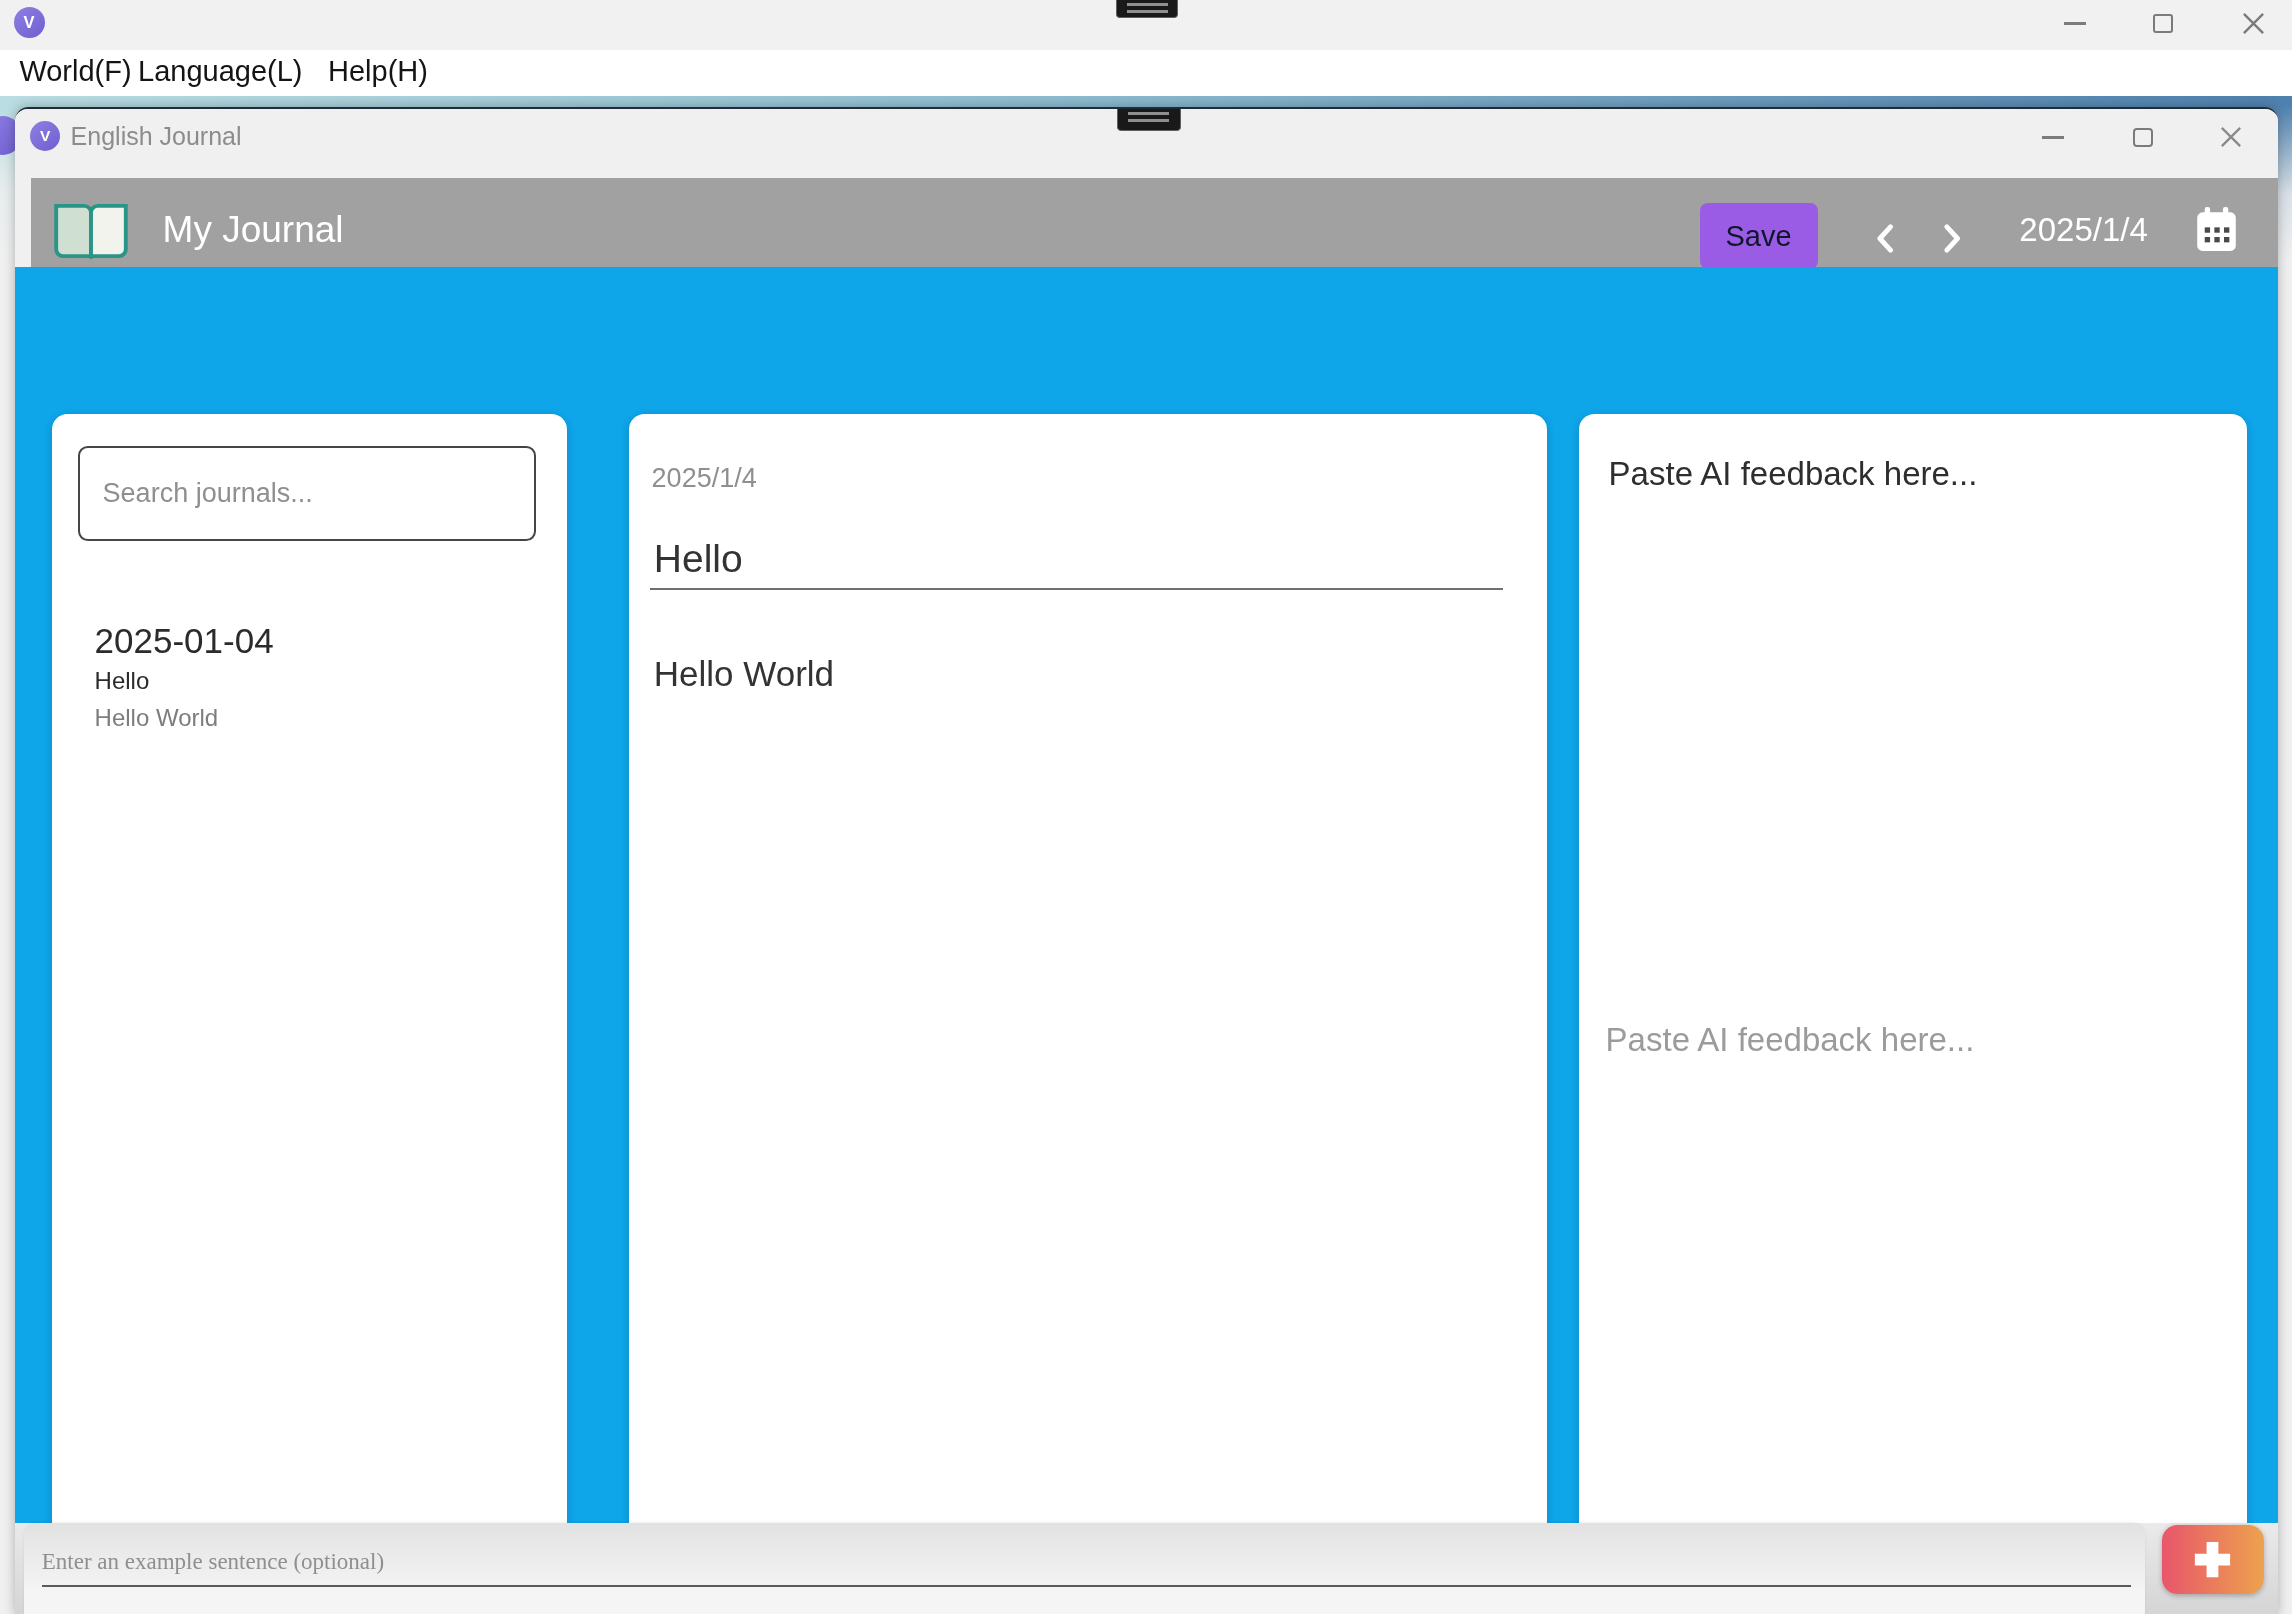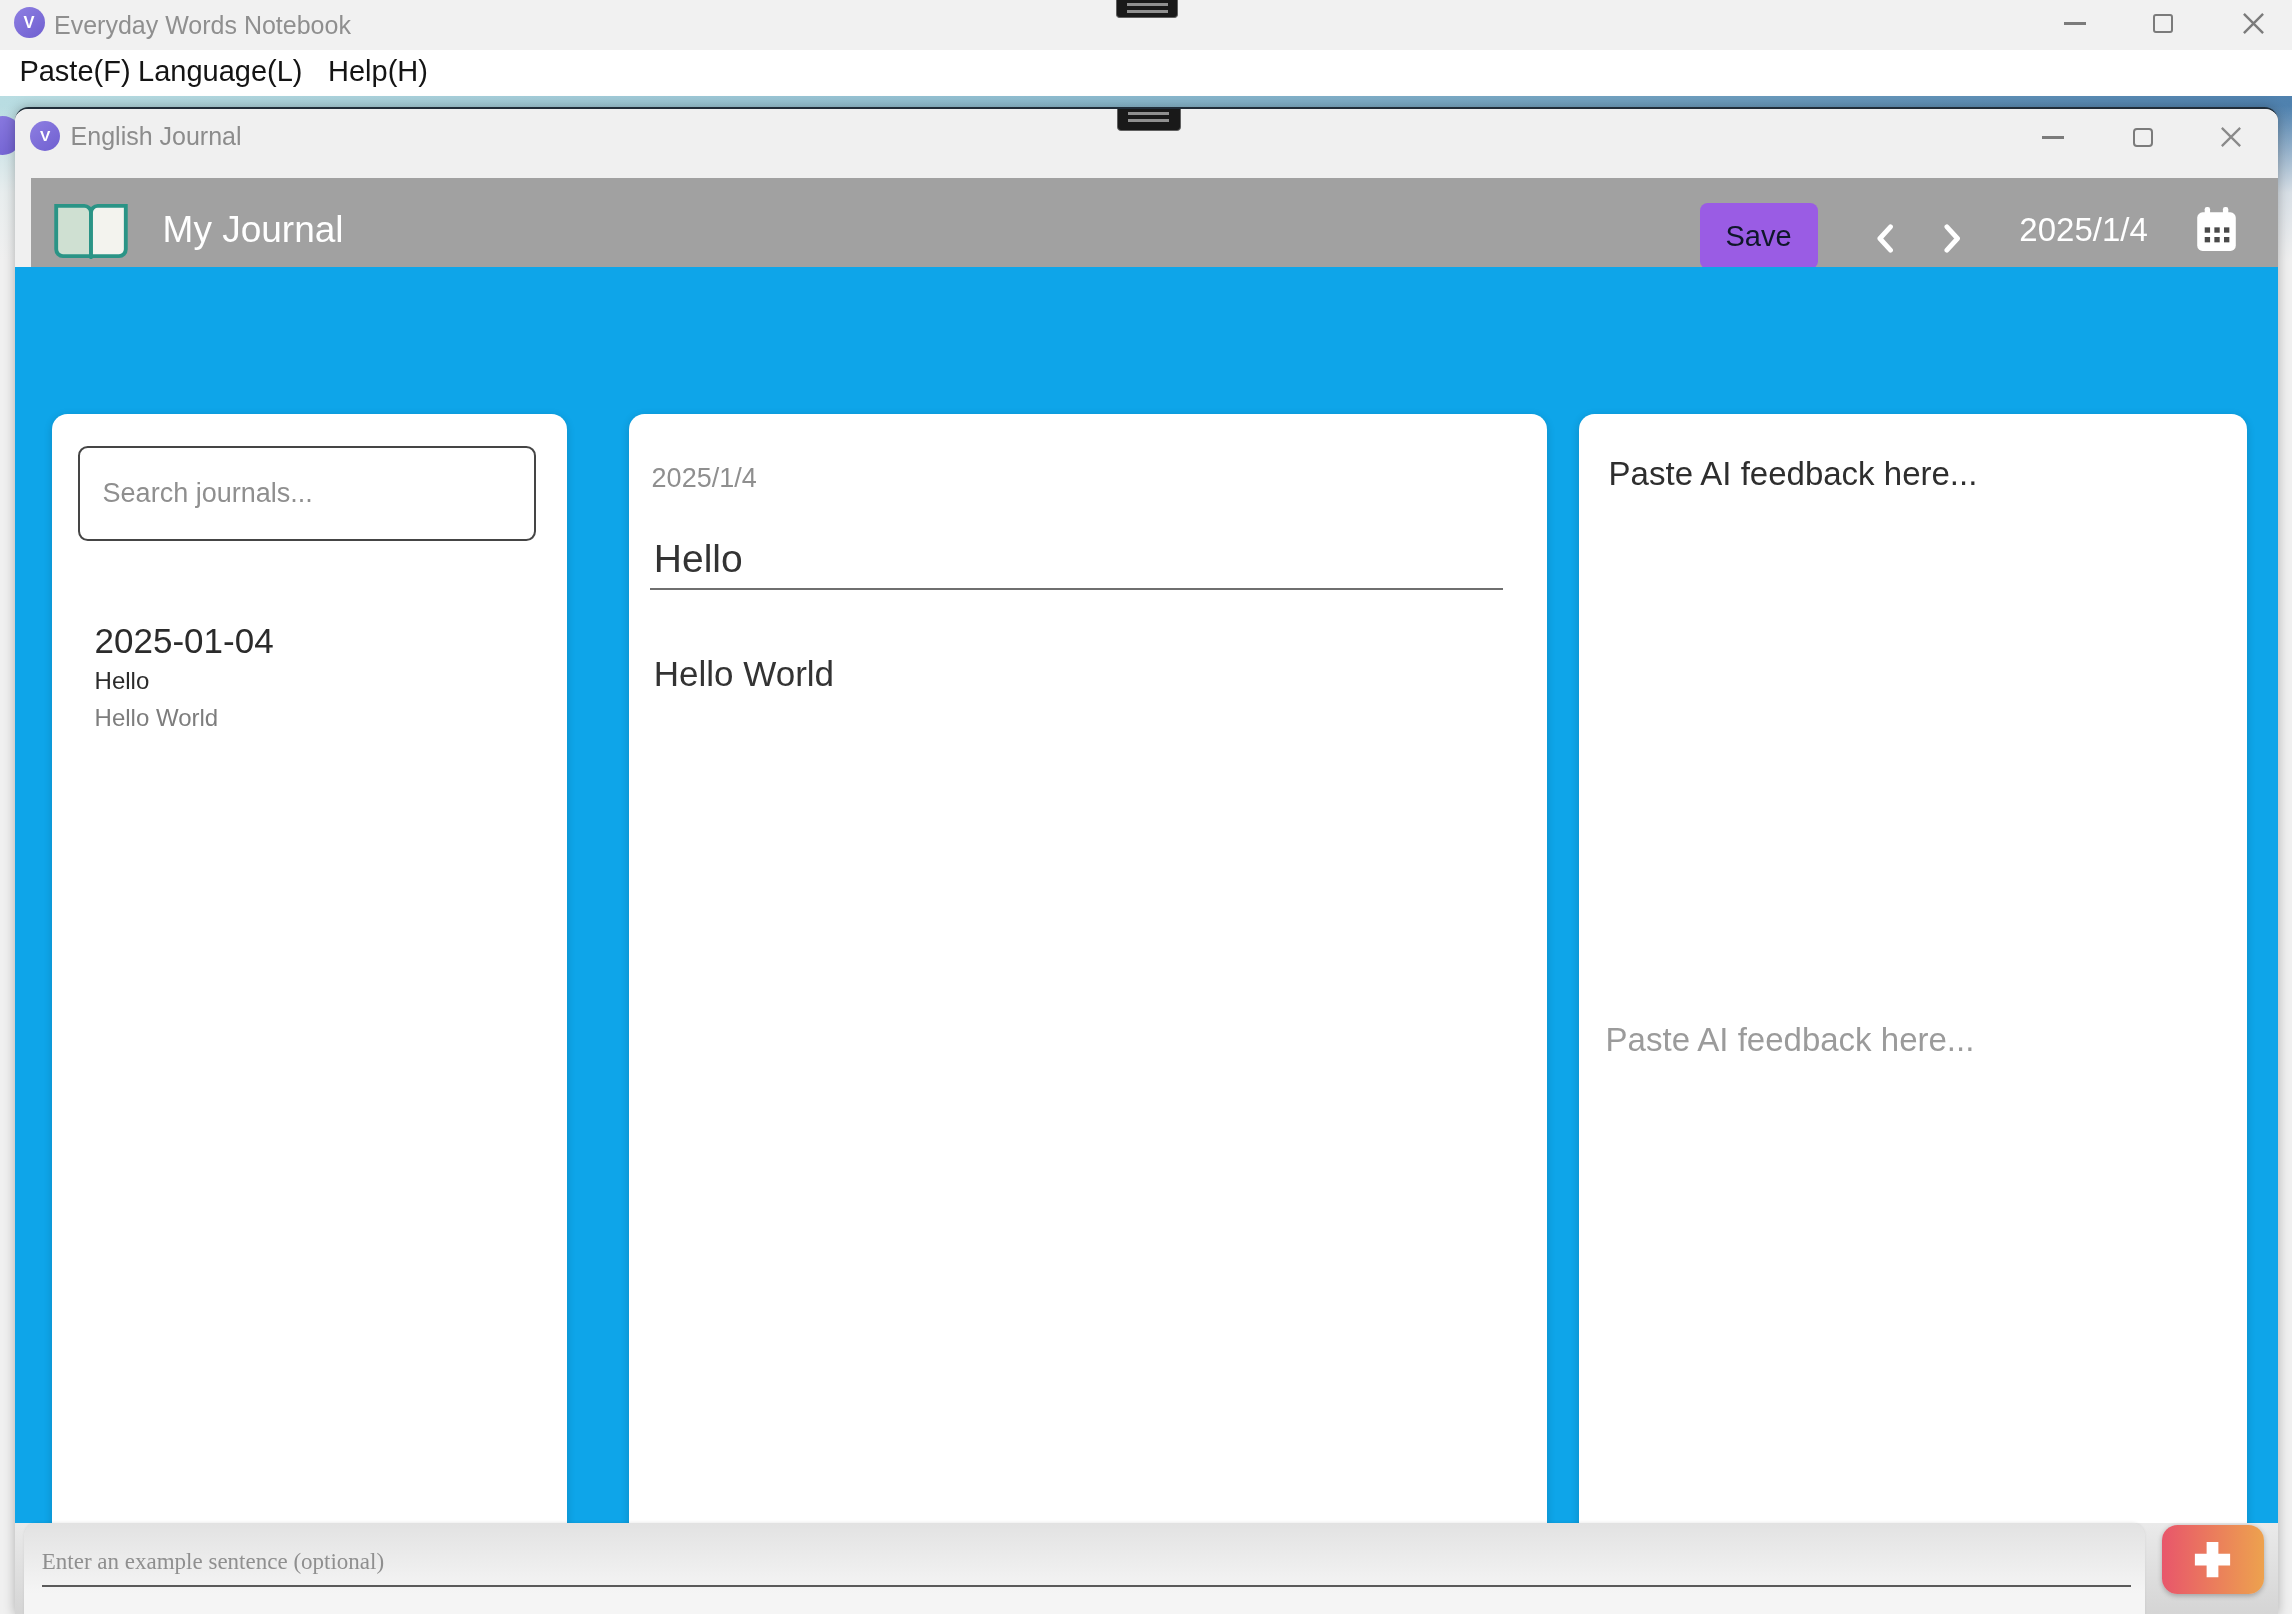--- a/index.html
+++ b/index.html
@@ -99,40 +99,39 @@
       background:linear-gradient(90deg,#e8566b,#eda24e); box-shadow:0 1.9px 5.8px rgba(0,0,0,.25); cursor:pointer;
       display:flex; align-items:center; justify-content:center; }
 </style>
 </head>
 <body>
 
 <div id="root">
 
   <div class="outer-titlebar">
     <div class="app-icon">V</div>
-    <div class="outer-title">Everyday Words Notebook</div>
     <div class="winbtn" style="left:2046px;">
       <div class="glyph-min"></div>
     </div>
     <div class="winbtn" style="left:2134px;">
       <div class="glyph-max"></div>
     </div>
     <div class="winbtn" style="left:2224px;">
       <svg width="23" height="23" viewBox="0 0 24 24">
         <path d="M2 2 L22 22 M22 2 L2 22" stroke="#7b7b7b" stroke-width="2.5" fill="none"></path>
       </svg>
     </div>
     <div class="tab-artifact" style="left:1116px; top:0; width:62px; height:17.5px; border-top:none;">
       <div class="tab-line" style="margin-top:2.9px;"></div>
       <div class="tab-line" style="margin-top:3.9px;"></div>
     </div>
   </div>
 
   <div class="menubar">
-    <div class="menu-item" style="left:19.4px;">Paste(F)</div>
+    <div class="menu-item" style="left:19.4px;">World(F)</div>
     <div class="menu-item" style="left:138px;text-align:right;">Language(L)</div>
     <div class="menu-item" style="left:328px;">Help(H)</div>
   </div>
 
   <div class="backdrop"></div>
   <div class="peek-icon"></div>
 
   <div class="inner-window">
 
     <div class="inner-titlebar">

